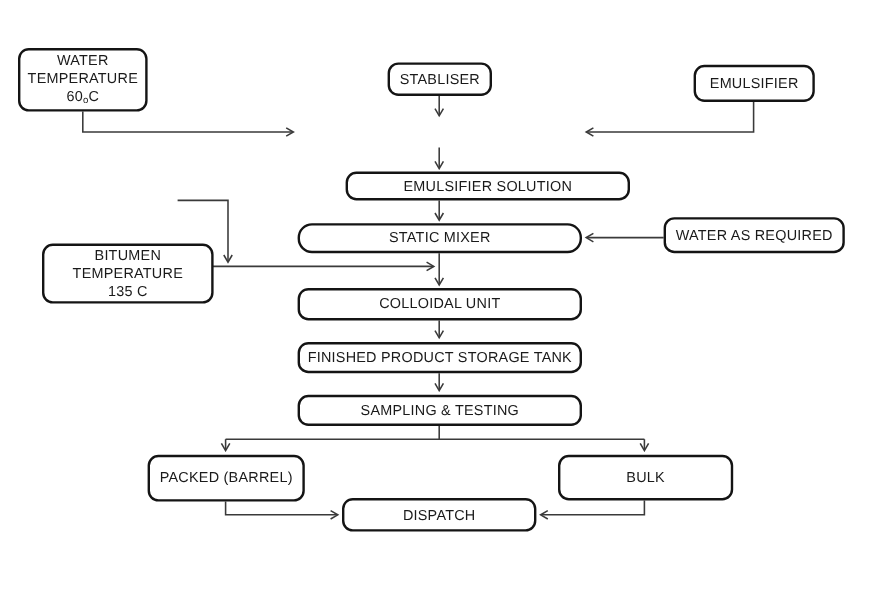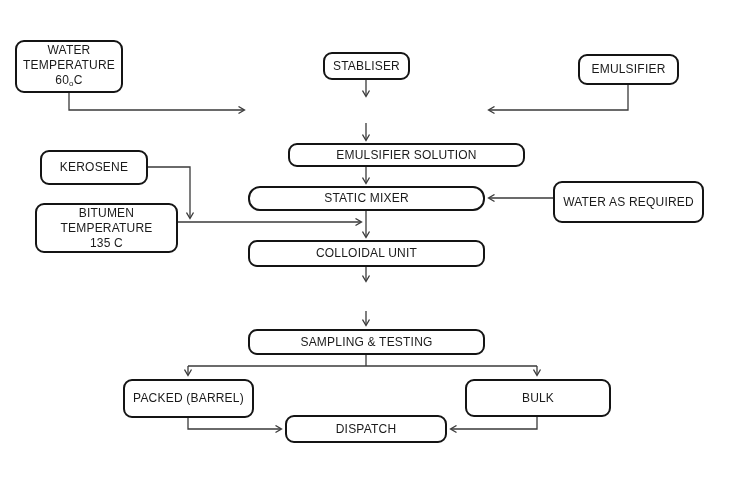--- a/index.html
+++ b/index.html
@@ -76,44 +76,44 @@
 
   <div class="node" style="left:578px;top:54px;width:101px;height:31px;">
     <span>EMULSIFIER</span>
   </div>
 
 
   <div class="node" style="left:248px;top:143px;width:237px;height:24px;margin-left:40px;">
     <span>EMULSIFIER SOLUTION</span>
   </div>
 
-  <div class="node" style="left:40px;top:150px;width:108px;height:35px;">
-    <span>KEROSENE</span>
-  </div>
 
   <div class="node" style="left:248px;top:186px;width:237px;height:25px;border-radius:12px;">
     <span>STATIC MIXER</span>
   </div>
 
-  <div class="node" style="left:553px;top:181px;width:151px;height:42px;">
+  <div class="node" style="left:553px;top:181px;width:151px;height:30px;">
     <span>WATER AS REQUIRED</span>
   </div>
 
   <div class="node" style="left:35px;top:203px;width:143px;height:50px;">
     <div>
       <div>BITUMEN</div>
       <div>TEMPERATURE</div>
       <div>135 C</div>
     </div>
   </div>
 
   <div class="node" style="left:248px;top:240px;width:237px;height:27px;">
     <span>COLLOIDAL UNIT</span>
   </div>
 
+  <div class="node" style="left:248px;top:285px;width:237px;height:26px;">
+    <span>FINISHED PRODUCT STORAGE TANK</span>
+  </div>
 
   <div class="node" style="left:248px;top:329px;width:237px;height:26px;justify-content:center;">
     <span>SAMPLING &amp; TESTING</span>
   </div>
 
   <div class="node" style="left:123px;top:379px;width:131px;height:39px;">
     <span>PACKED (BARREL)</span>
   </div>
 
   <div class="node" style="left:465px;top:379px;width:146px;height:38px;">

